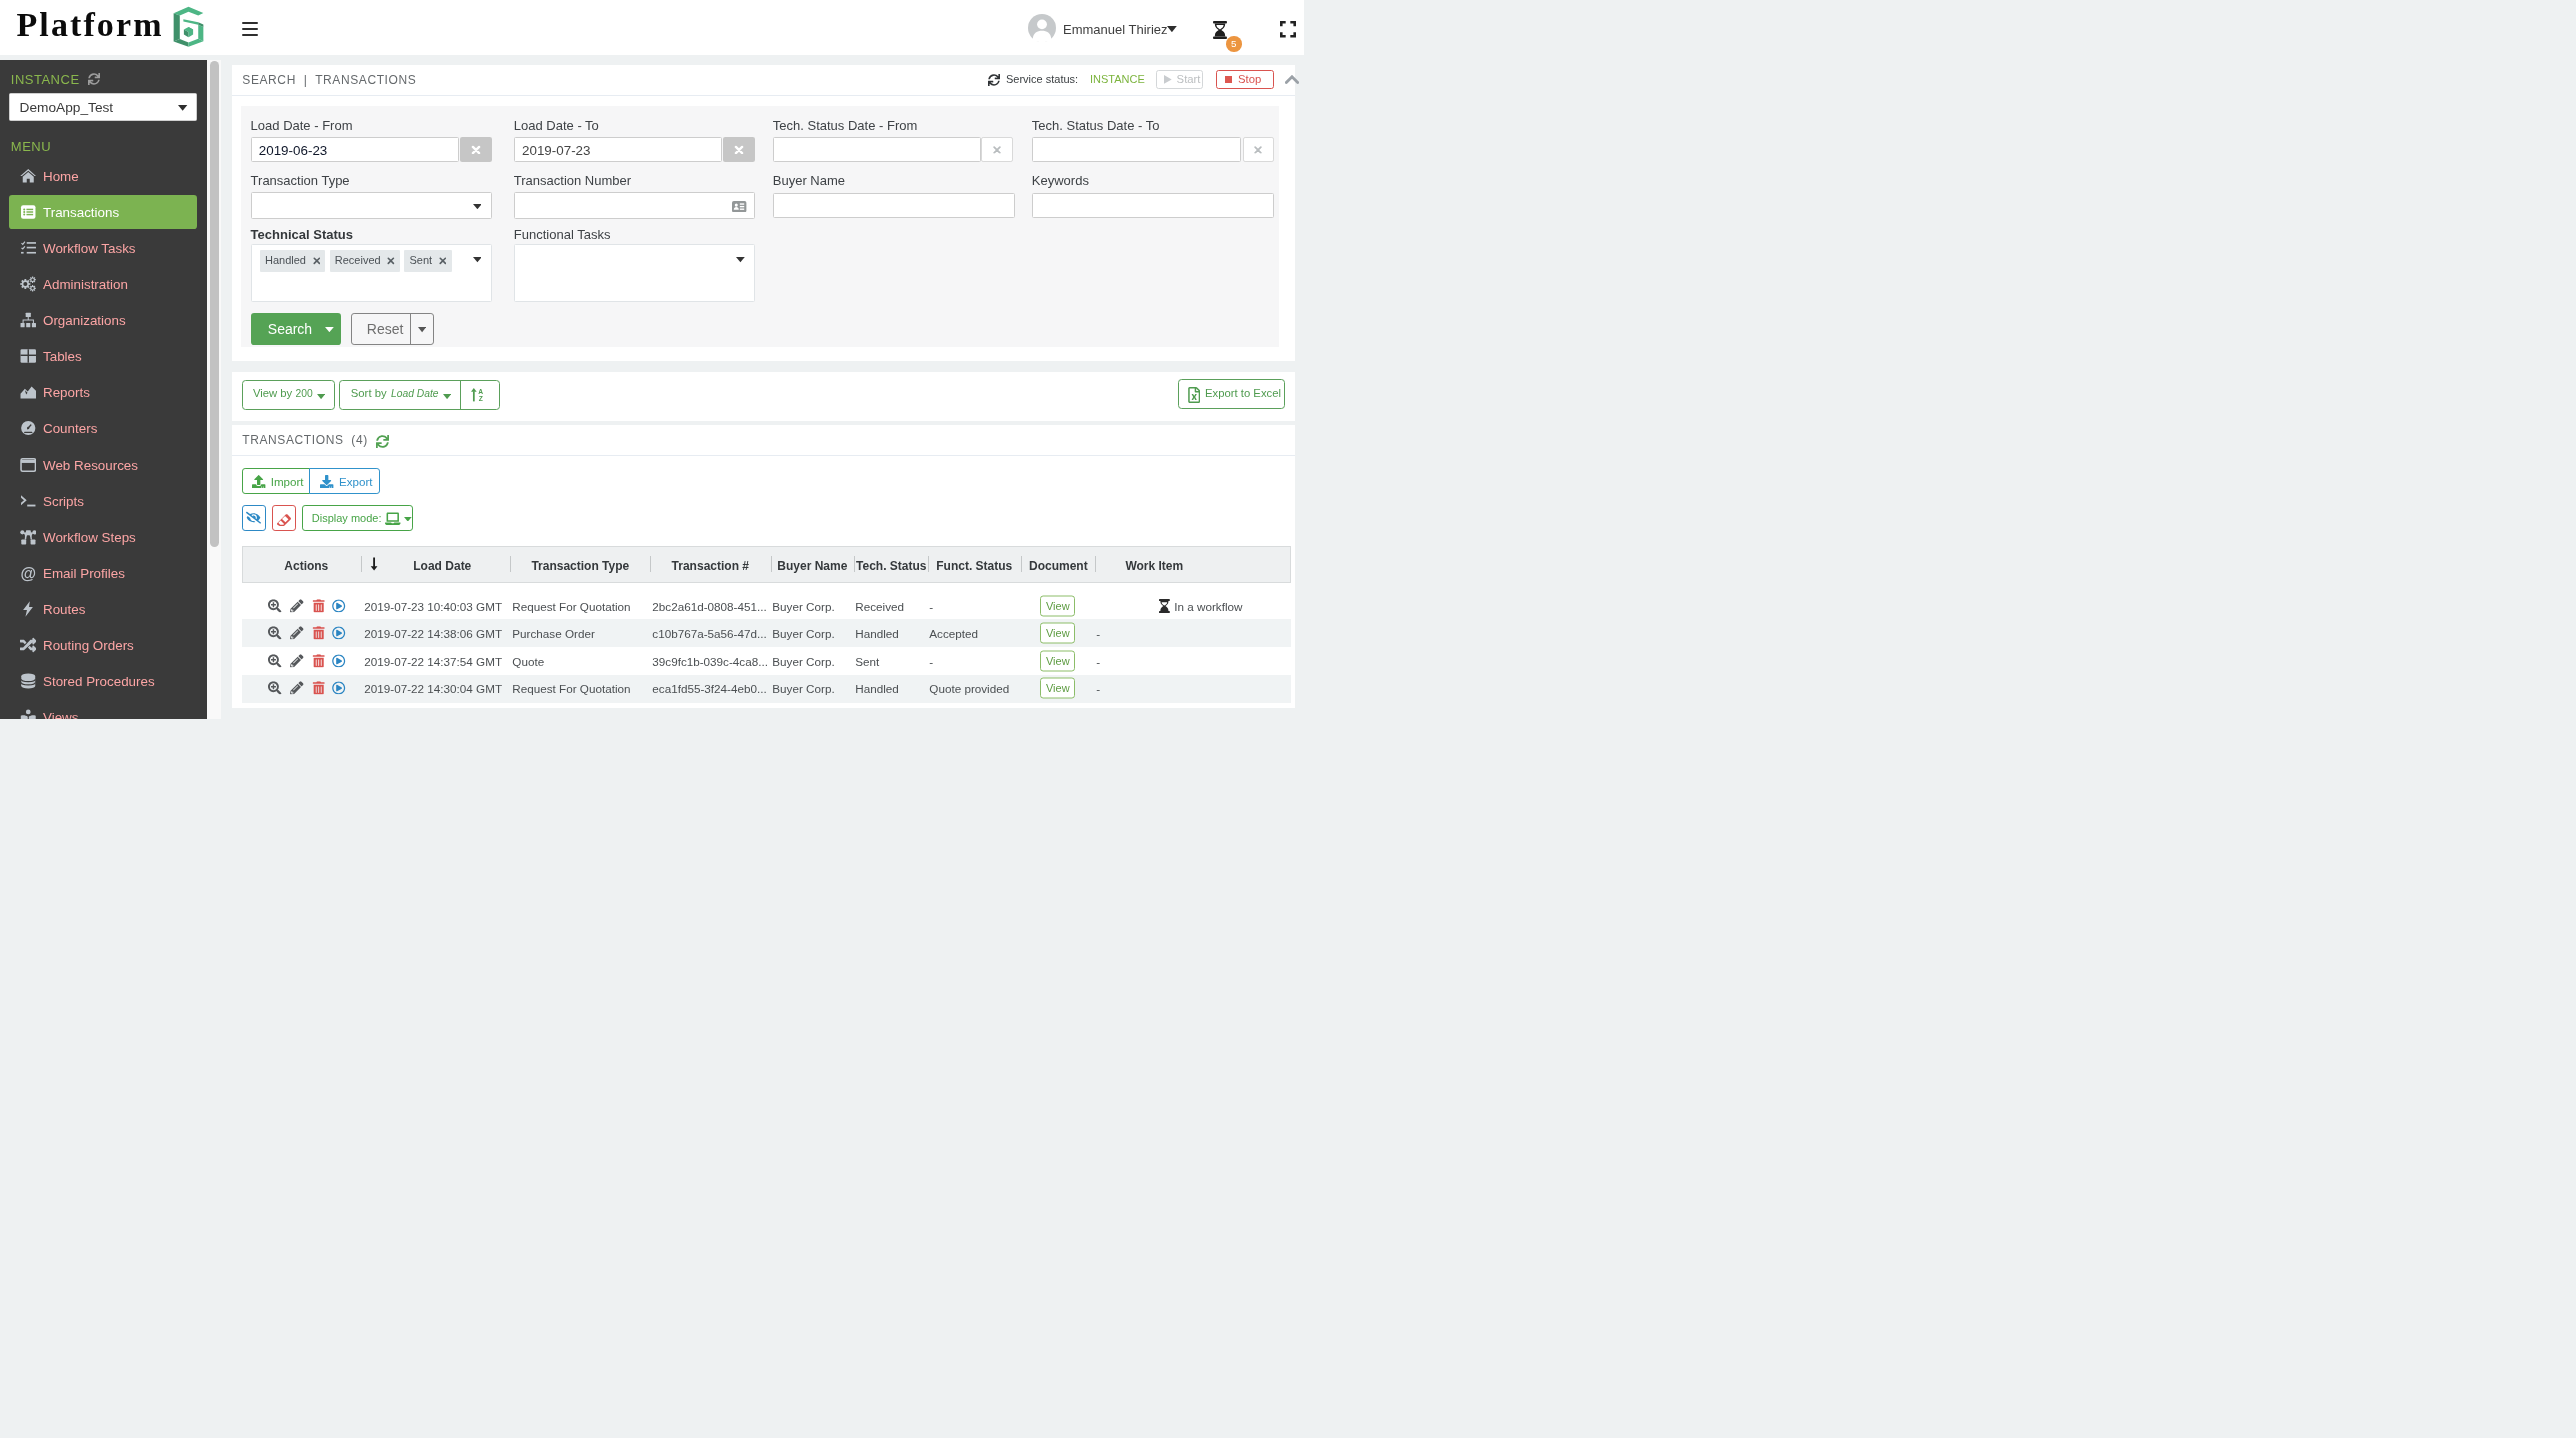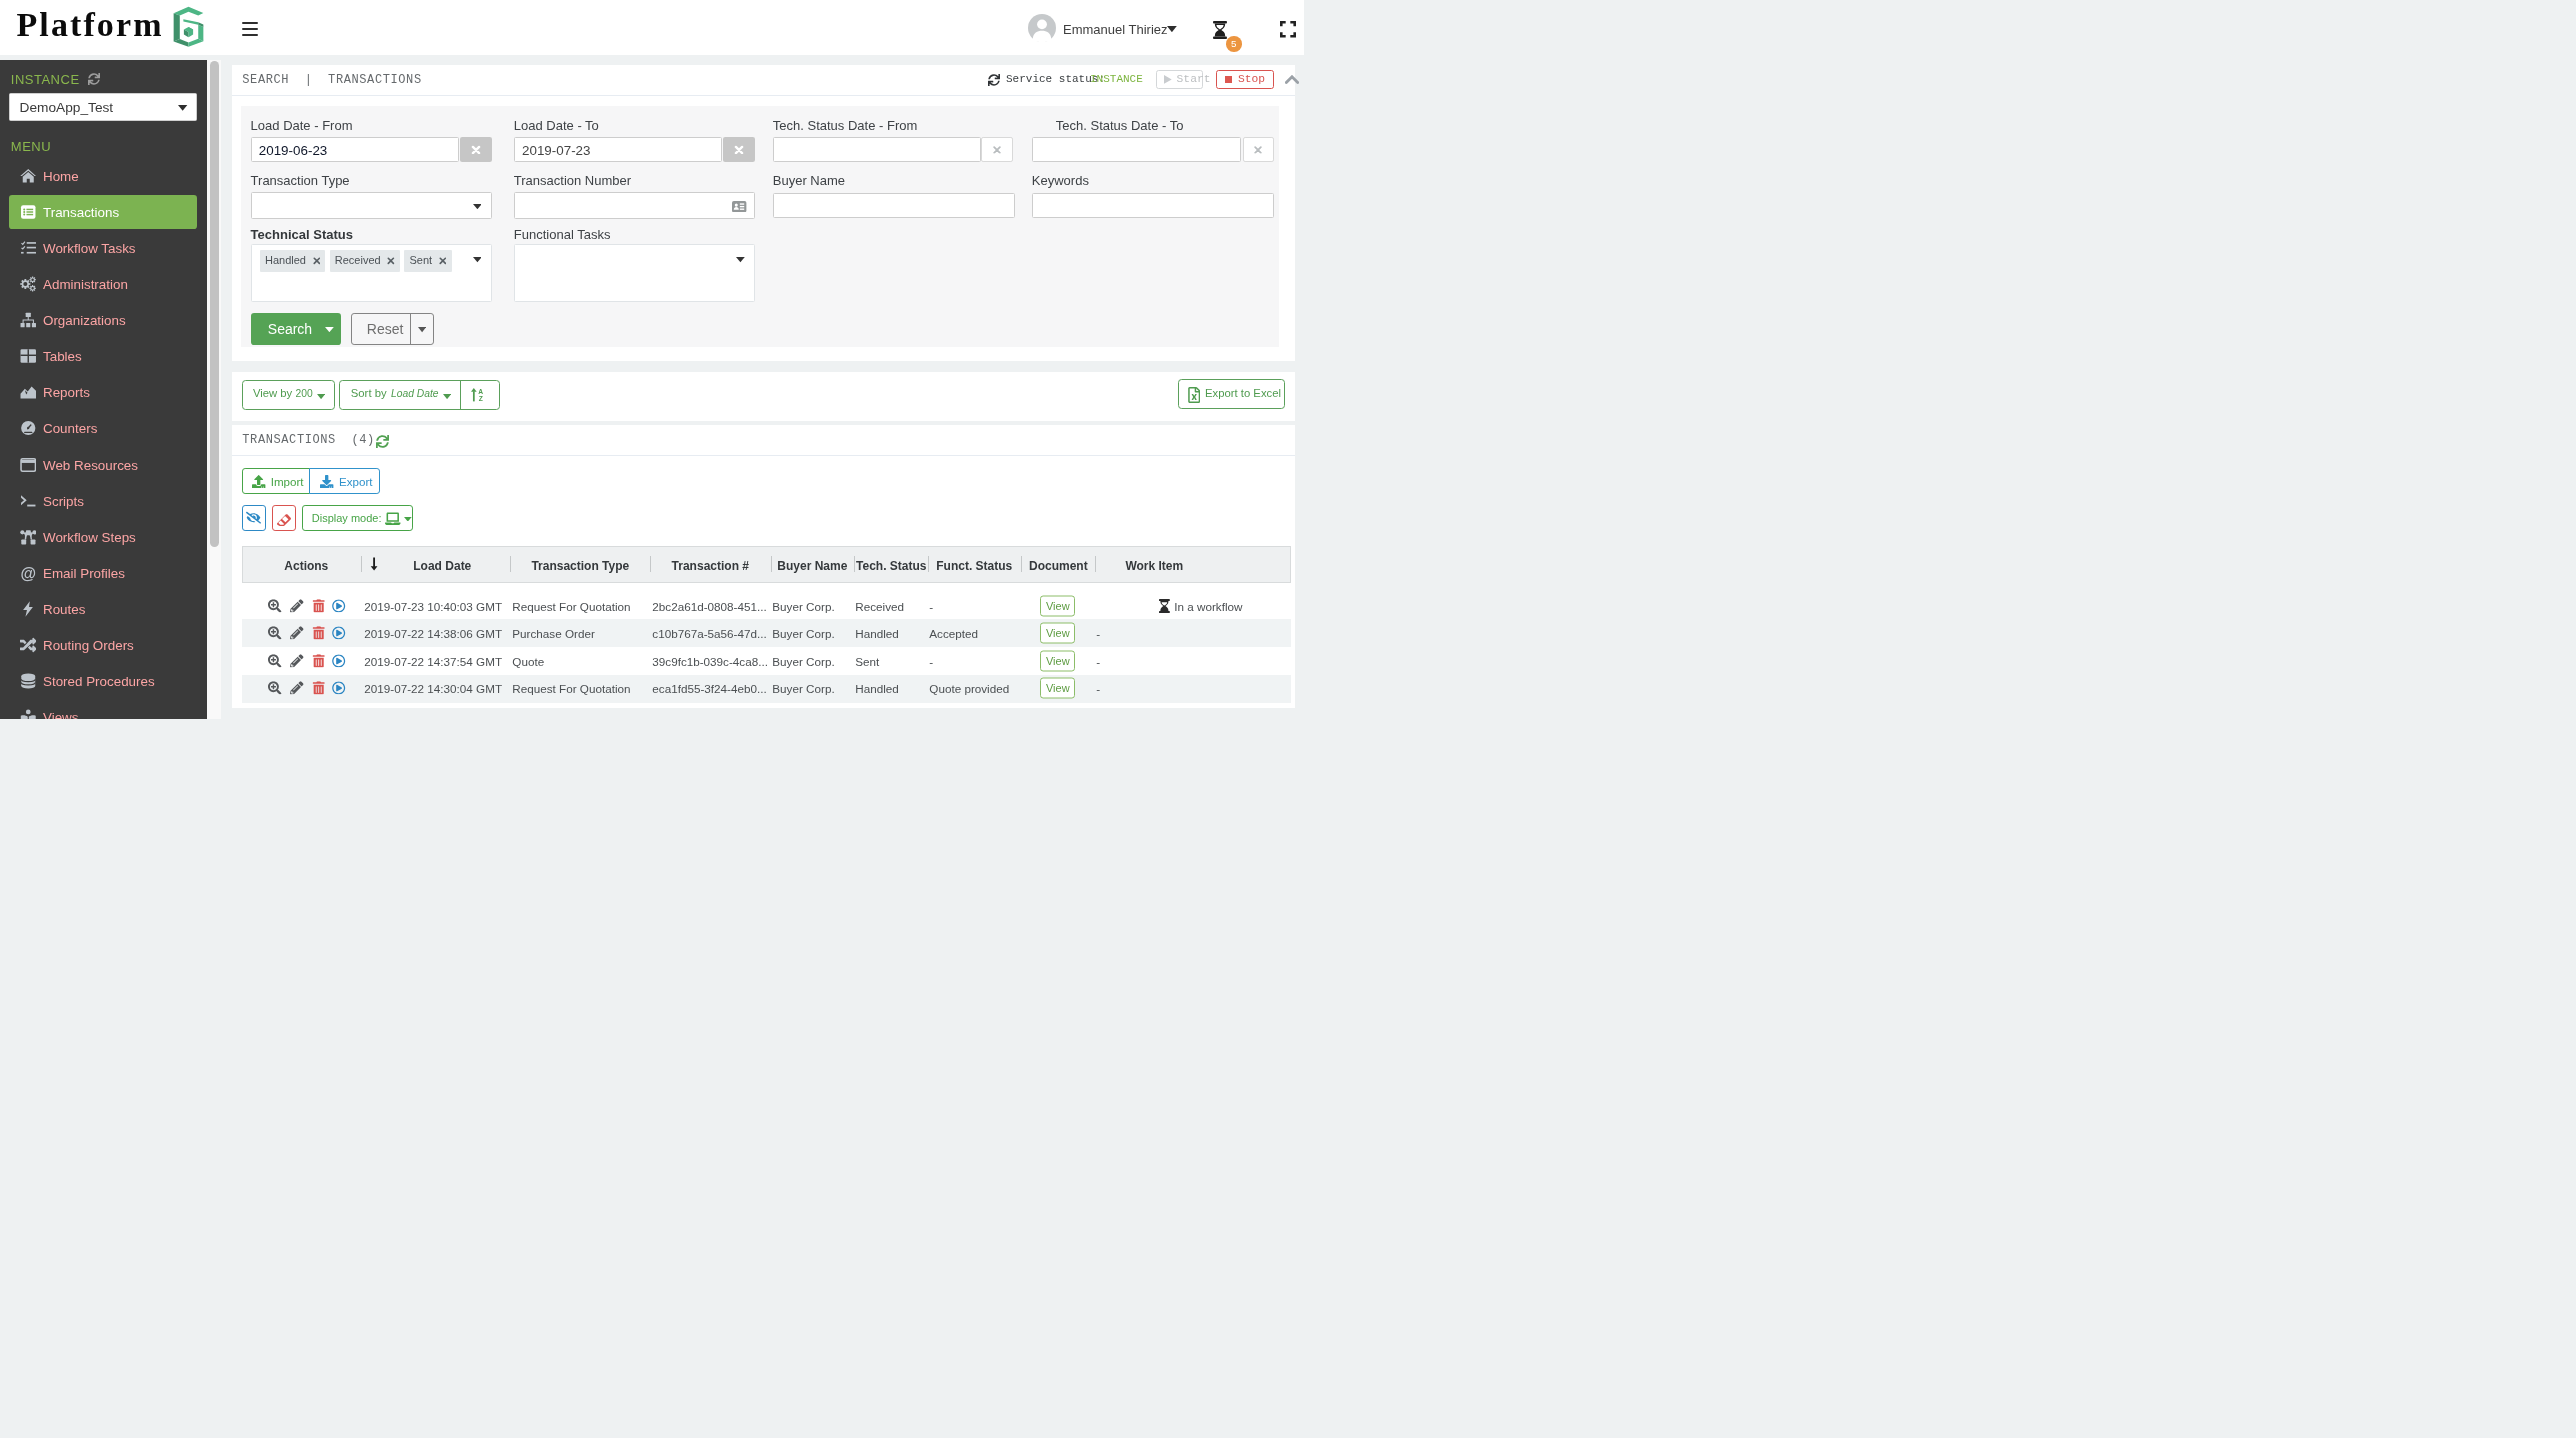--- a/index.html
+++ b/index.html
@@ -18,21 +18,21 @@
   .mitem { left:0; width:207px; height:36px; color:#fca5a5; font-size:13.4px; }
   .mitem .mico { position:absolute; left:19.6px; top:50%; transform:translateY(-50%); width:16.5px; height:16.5px; }
   .mitem .mtxt { position:absolute; left:43px; top:50%; transform:translateY(-50%); }
   #activeItem { left:9.3px; width:188px; height:34px; background:#7cb351; border-radius:3.1px; color:#fff; }
   
   #sbTrack { left:207px; top:60px; width:14.4px; height:664px; background:#f9f9f9; }
   #sbThumb { left:210px; top:61px; width:8.8px; height:486px; background:#c2c2c2; border-radius:4.6px; }
 
   
   .card { background:#fff; }
-  .cardHead { position:absolute; left:0; top:0; width:100%; height:31px; border-bottom:0.5px solid #e7ecf2;font-family:Liberation Mono, monospace; }
+  .cardHead { position:absolute; left:0; top:0; width:100%; height:31px; border-bottom:0.5px solid #e7ecf2; }
   .cardTitle { position:absolute; left:10.3px; top:50%; transform:translateY(-50%); font-size:12px; letter-spacing:0.6px; color:#65696c; }
   #card1 { left:232px; top:65px; width:1063px; height:296px; }
   #form1 { left:8.8px; top:41px; width:1038px; height:241px; background:#f6f6f7; }
   .flabel { font-size:13px; color:#3e4246; }
   .inp { background:#fff; border:0.5px solid #cdcdcd; border-radius:1.5px; }
   .clrbtn { background:#c6c6c6; border-radius:2.1px; color:#fff; }
   .clrbtn.off { background:#fff; border:0.5px solid #d9d9d9; color:#b9b9b9; }
 
   #toolcard { left:232px; top:372px; width:1063px; height:49px; }
   .gbtn { position:absolute; border:1px solid #5ba05b; border-radius:3.6px; color:#4f9b4f; font-size:11.3px; }
@@ -274,21 +274,21 @@
         <div class="abs" style="left:21px; top:1.5px; font-size:11.3px; color:#d9534f;">Stop</div>
       </div>
       <svg class="abs" style="left:1053px; top:9.8px;" width="14" height="8.8" viewBox="0 0 27 17">
           <polyline points="2.5,14.5 13.5,3.5 24.5,14.5" fill="none" stroke="#9ba1a7" stroke-width="5.5" stroke-linecap="round" stroke-linejoin="miter"></polyline>
         </svg>
     </div>
     <div id="form1" class="abs">
       <div class="abs flabel" style="left:9.8px; top:12.4px;">Load Date - From</div>
       <div class="abs flabel" style="left:273px; top:12.4px;">Load Date - To</div>
       <div class="abs flabel" style="left:532px; top:12.4px;">Tech. Status Date - From</div>
-      <div class="abs flabel" style="left:791px; top:12.4px;margin-left:24px;">Tech. Status Date - To</div>
+      <div class="abs flabel" style="left:791px; top:12.4px;">Tech. Status Date - To</div>
 
       <div class="abs inp" style="left:9.8px; top:31px; width:208px; height:25px;">
           <div class="abs" style="left:7.2px; top:4.6px; font-size:13.4px; color:#0f172a;">2019-06-23</div>
         </div>
       <div class="abs clrbtn" style="left:219px; top:31px; width:32px; height:25px;">
           <svg class="abs" style="left:50%; top:50%; transform:translate(-50%,-50%);" width="9.8" height="9.8" viewBox="0 0 19 19">
             <path d="M3.5 3.5 L15.5 15.5 M15.5 3.5 L3.5 15.5" stroke="#fff" stroke-width="4.6" stroke-linecap="round"></path>
           </svg>
         </div>
       <div class="abs inp" style="left:273px; top:31px; width:208px; height:25px;">

